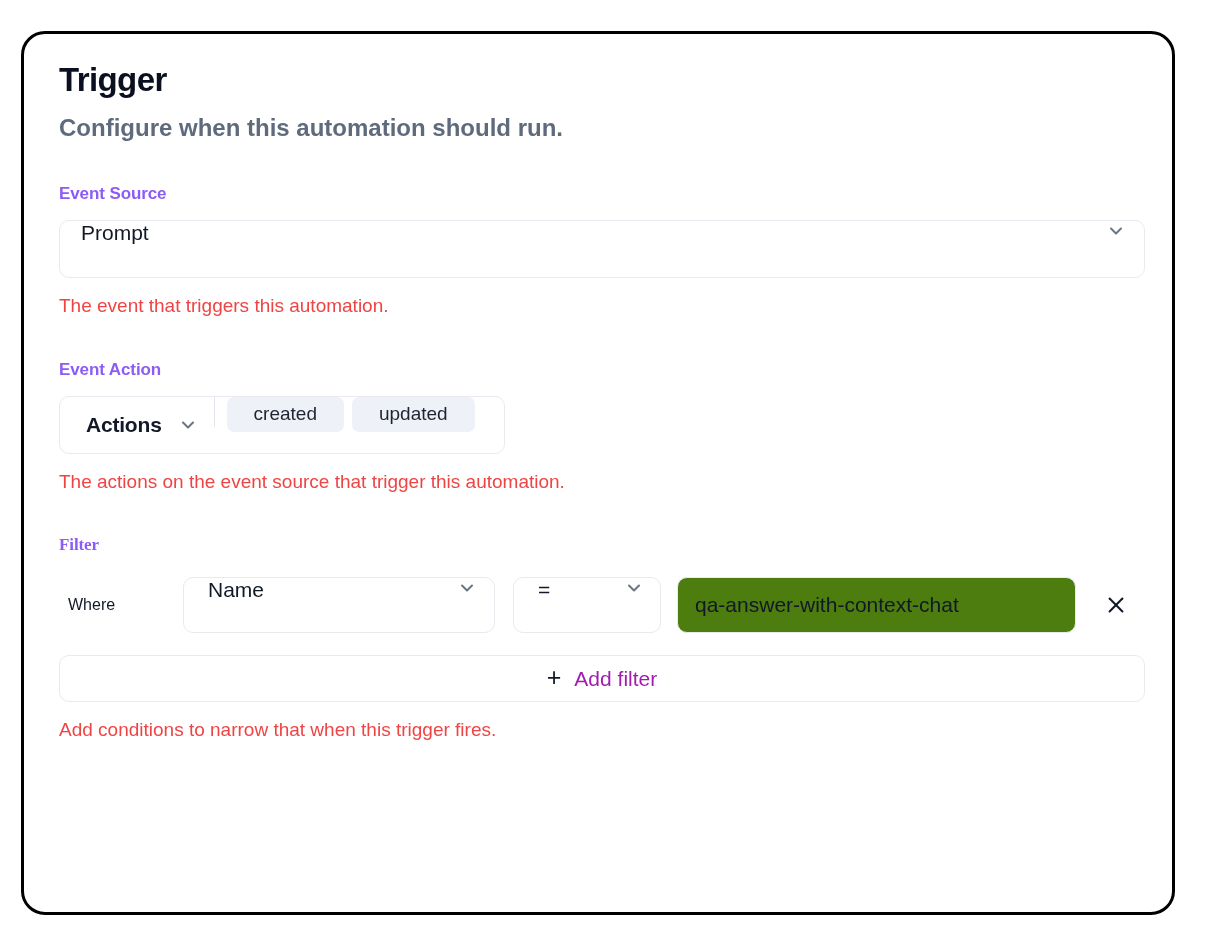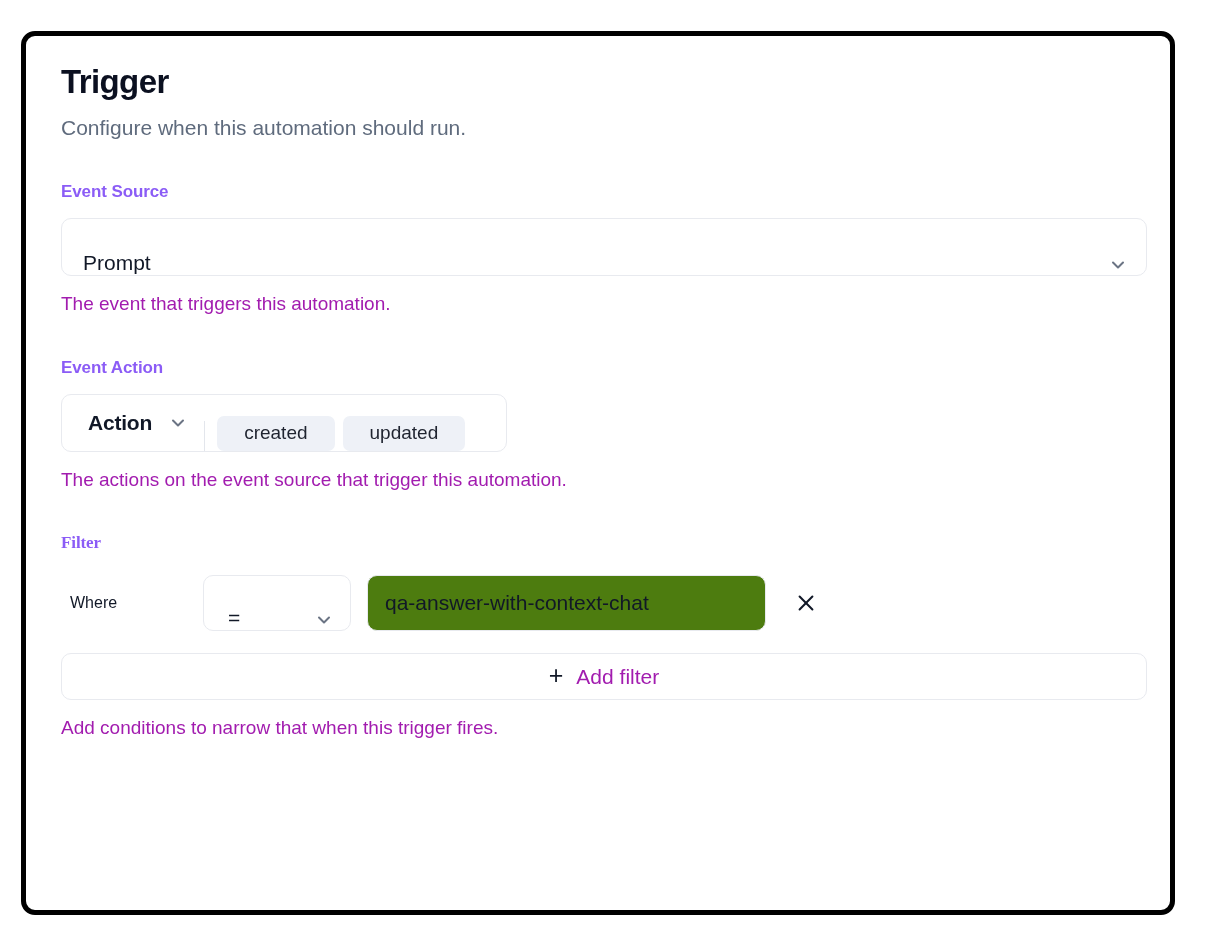--- a/index.html
+++ b/index.html
@@ -26,37 +26,37 @@
   }
 
   
   .card {
     position: absolute;
     left: 21px;
     top: 31px;
     width: 1154px;
     height: 884px;
     background: #ffffff;
-    border: 5px solid #000000;
-    border-radius: 14px;
+    border: 3px solid #000000;
+    border-radius: 24px;
     padding: 26px 35px 0 35px;
   }
 
   
   .card-title {
     font-size: 33px;
     font-weight: 700;
     letter-spacing: -0.6px;
     color: #0b1020;
     margin: 0;
     line-height: 1.2;
   }
   .card-subtitle {
-    font-size: 21px;
-    font-weight: 400;
+    font-size: 24px;
+    font-weight: 700;
     color: #5c6craf;
     color: #5f6b7d;
     margin: 12px 0 2px 0;
     line-height: 1.3;
   }
 
   
   .field {
     margin-top: 41px;
   }
@@ -64,32 +64,32 @@
     font-size: 17px;
     font-weight: 700;
     color: #8b5cf6;
     letter-spacing: -0.1px;
     line-height: 1.2;
     margin: 0 0 16px 0;
   }
   .field-help {
     font-size: 19px;
     font-weight: 400;
-    color: #a21caf;
+    color: #ef4444;
     margin: 16px 0 0 0;
     line-height: 1.3;
   }
 
   
   .control {
     background: #ffffff;
     border: 1px solid #e8eaef;
     border-radius: 10px;
     display: flex;
-    align-items: flex-end;
+    align-items: flex-start;
   }
 
   
   .select-full {
     width: 1086px;
     height: 58px;
     padding: 0 18px 0 21px;
     justify-content: space-between;
     cursor: pointer;
   }
@@ -265,21 +265,21 @@
       </div>
 
       <div class="field-help">The event that triggers this automation.</div>
     </div>
 
     <div class="field">
       <div class="field-label">Event Action</div>
 
       <div class="control action-combo">
         <div class="action-trigger">
-          <span class="action-trigger-label">Action</span>
+          <span class="action-trigger-label">Actions</span>
           <span class="chevron">
             <svg viewBox="0 0 24 24" fill="none" stroke="#6b7484" stroke-width="2.4" stroke-linecap="round" stroke-linejoin="round">
               <polyline points="6 9 12 15 18 9"></polyline>
             </svg>
           </span>
         </div>
         <span class="combo-divider"></span>
         <div class="pill-row">
           <span class="pill">created</span>
           <span class="pill">updated</span>
@@ -288,20 +288,28 @@
 
       <div class="field-help">The actions on the event source that trigger this automation.</div>
     </div>
 
     <div class="filter-block">
       <div class="field-label">Filter</div>
 
       <div class="filter-row">
         <span class="where-label">Where</span>
 
+        <div class="control select-field">
+          <span class="select-value">Name</span>
+          <span class="chevron">
+            <svg viewBox="0 0 24 24" fill="none" stroke="#6b7484" stroke-width="2.4" stroke-linecap="round" stroke-linejoin="round">
+              <polyline points="6 9 12 15 18 9"></polyline>
+            </svg>
+          </span>
+        </div>
 
         <div class="control select-op">
           <span class="select-value">=</span>
           <span class="chevron">
             <svg viewBox="0 0 24 24" fill="none" stroke="#6b7484" stroke-width="2.4" stroke-linecap="round" stroke-linejoin="round">
               <polyline points="6 9 12 15 18 9"></polyline>
             </svg>
           </span>
         </div>
 

